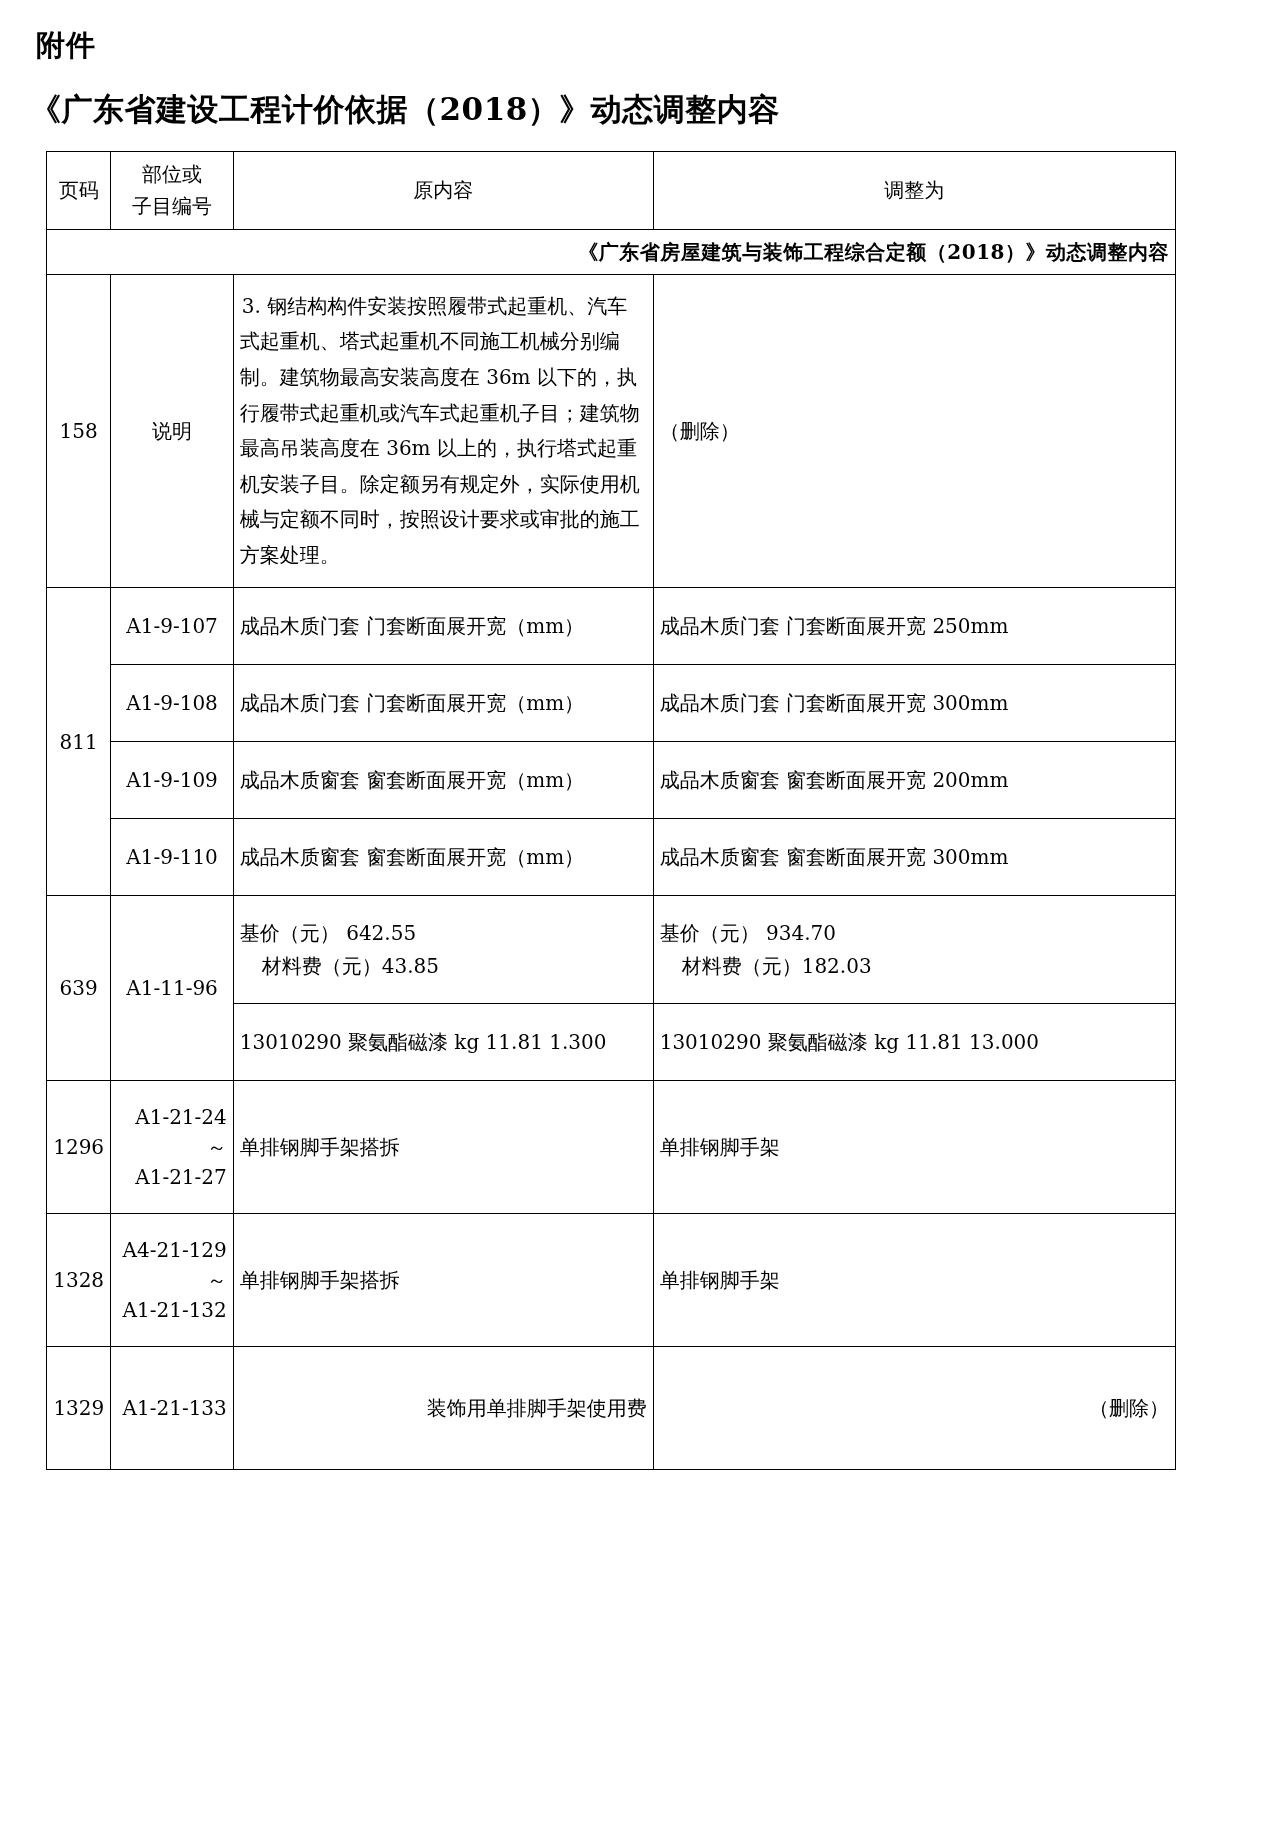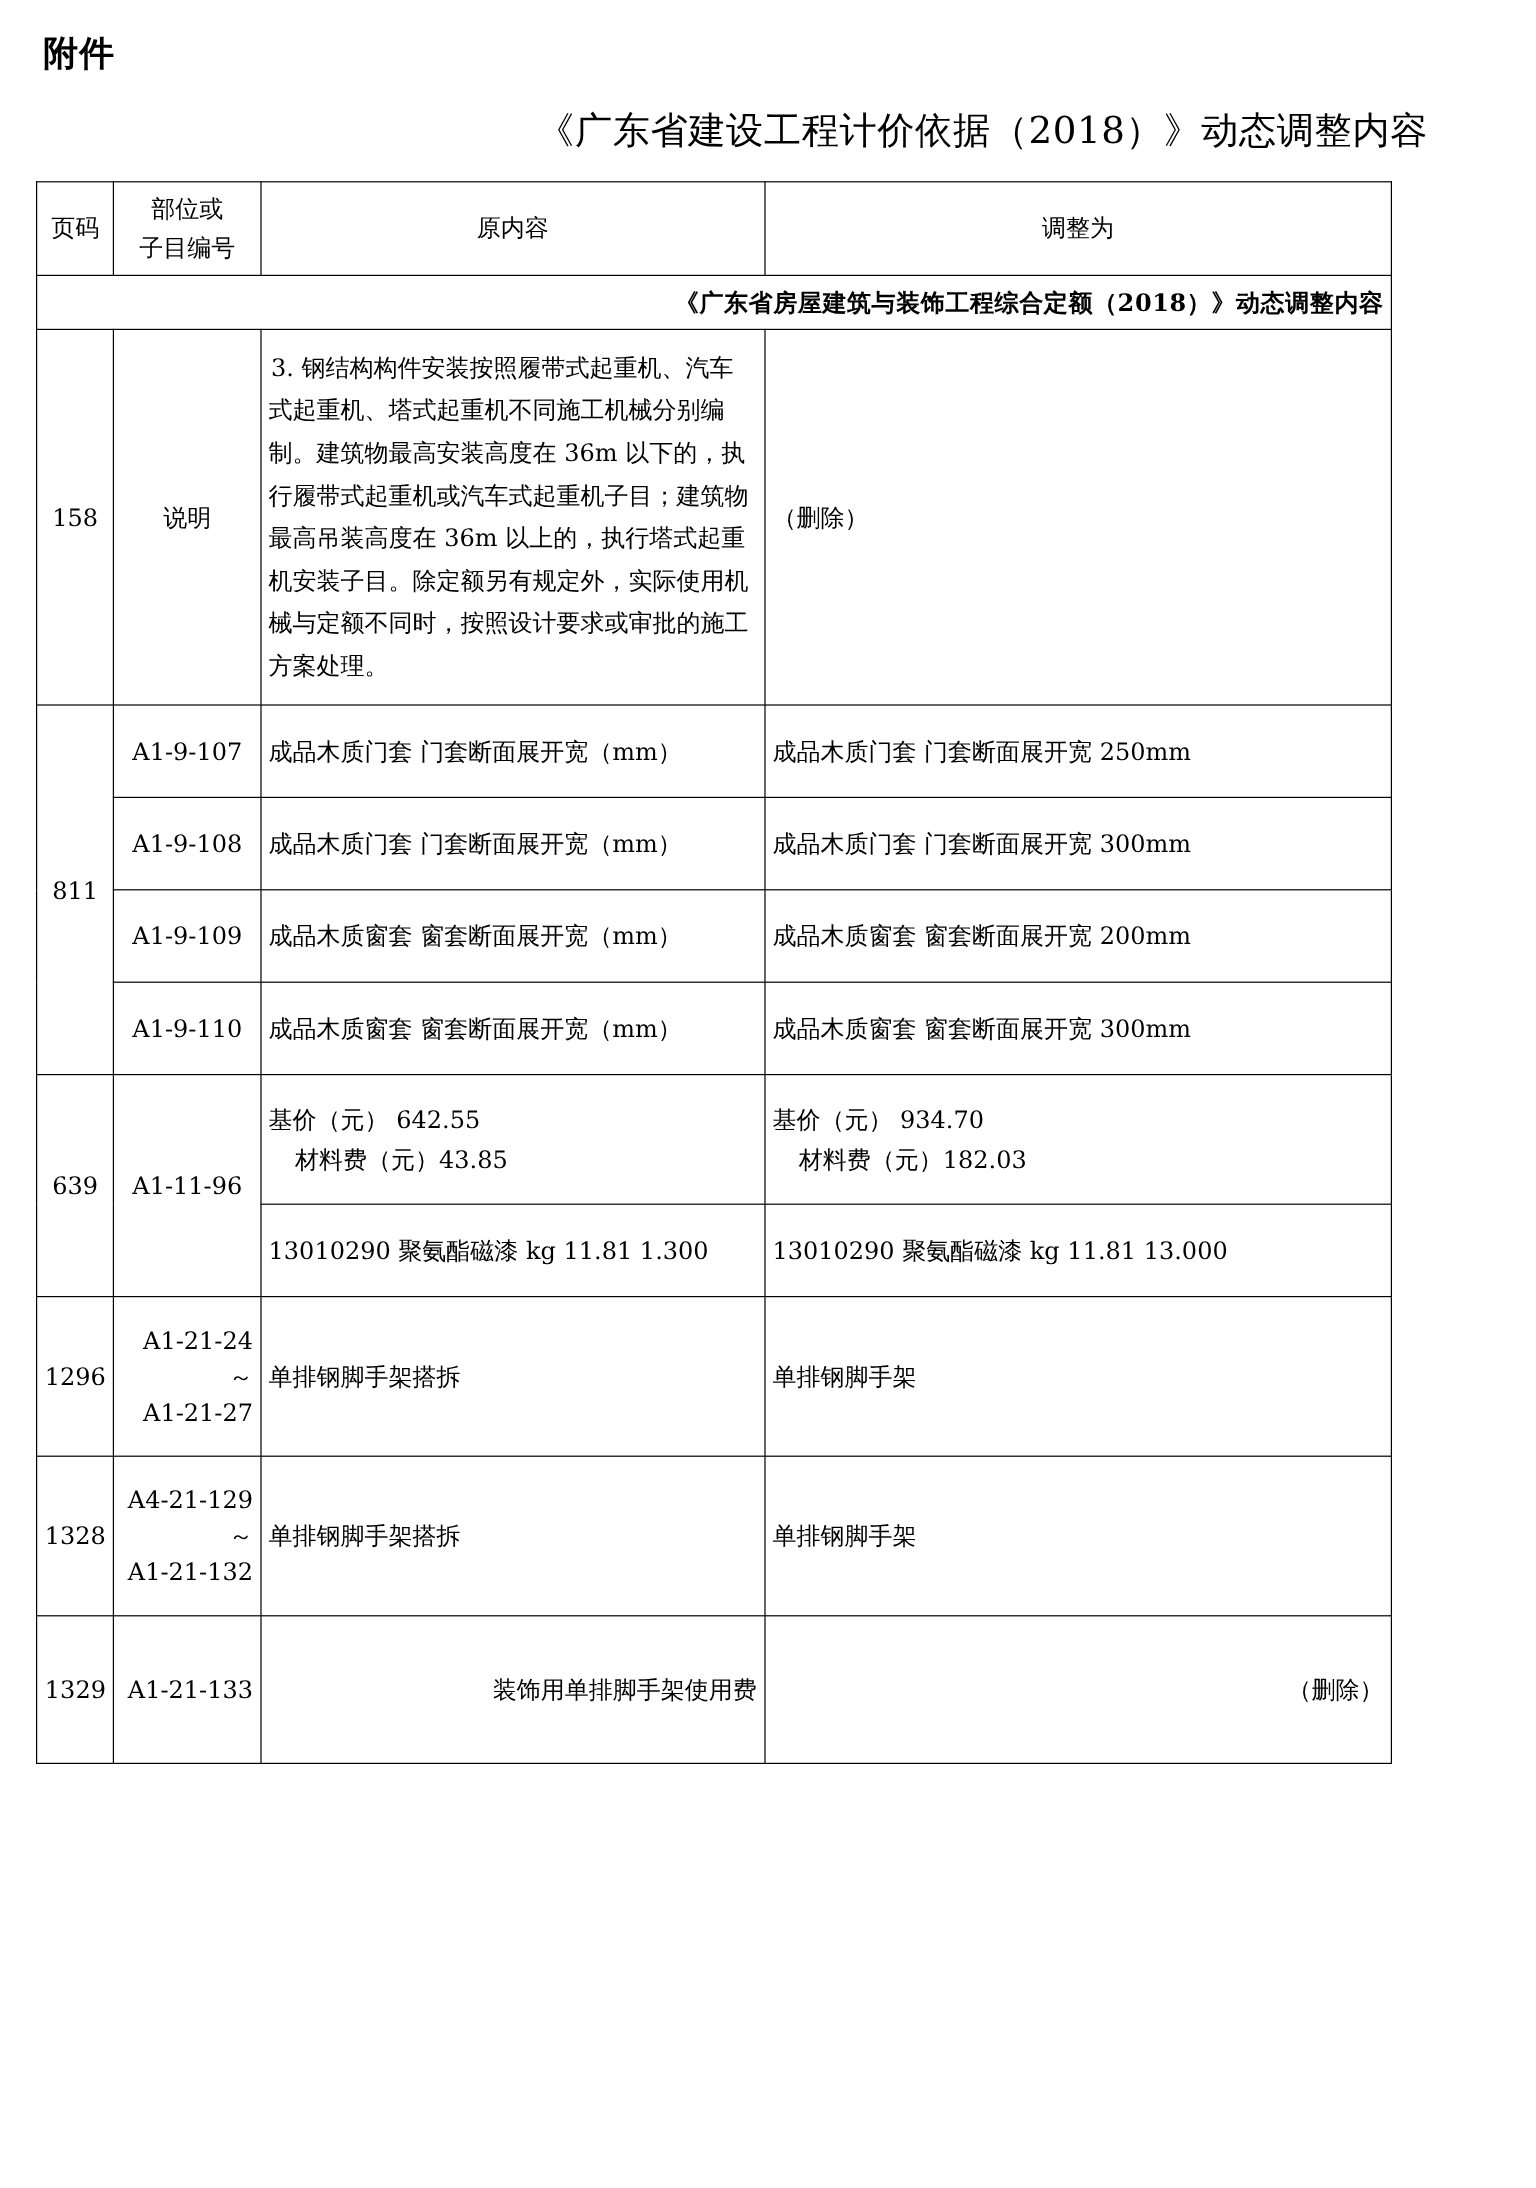--- a/index.html
+++ b/index.html
@@ -22,33 +22,33 @@
   }
   .attachment-label {
     font-family: Liberation Serif, serif;
     font-size: 29px;
     font-weight: 700;
     letter-spacing: 1px;
     margin: 6px 0 0 6px;
     line-height: 1.2;
   }
   .doc-title {
-    text-align: right;
+    text-align: left;
     font-family: "DejaVu Serif", "Liberation Serif", serif;
     font-size: 31px;
-    font-weight: 400;
+    font-weight: 700;
     letter-spacing: 0.5px;
     margin: 26px 0 22px 0;
     padding-right: 0px;
     line-height: 1.3;
   }
   table.main-table {
     border-collapse: collapse;
     width: 1130px;
-    margin-left: 0px;
+    margin-left: 16px;
     table-layout: fixed;
     padding-left: 12px;
   }
   table.main-table td {
     border: 1px solid #000000;
     vertical-align: middle;
     font-size: 20px;
     line-height: 1.62;
     padding: 6px 6px;
     font-family: "DejaVu Serif", "Liberation Serif", serif;

